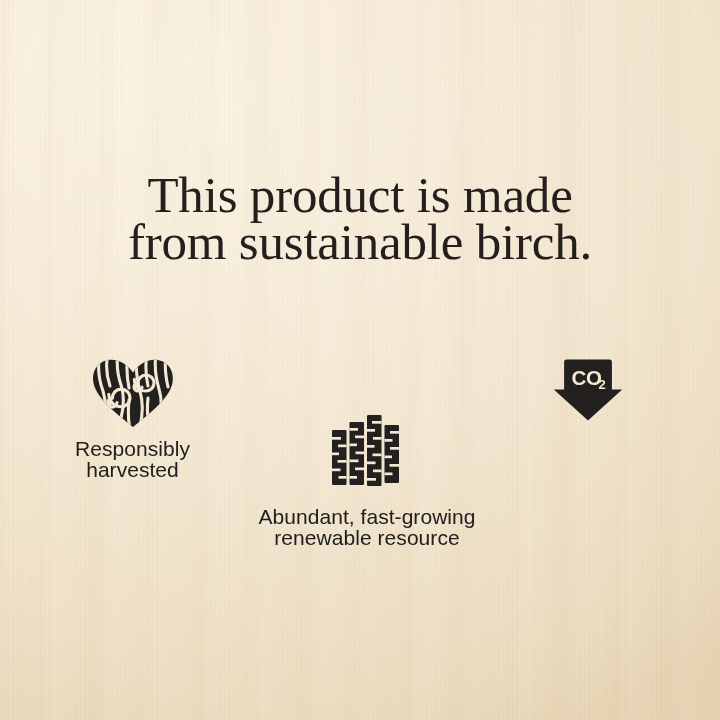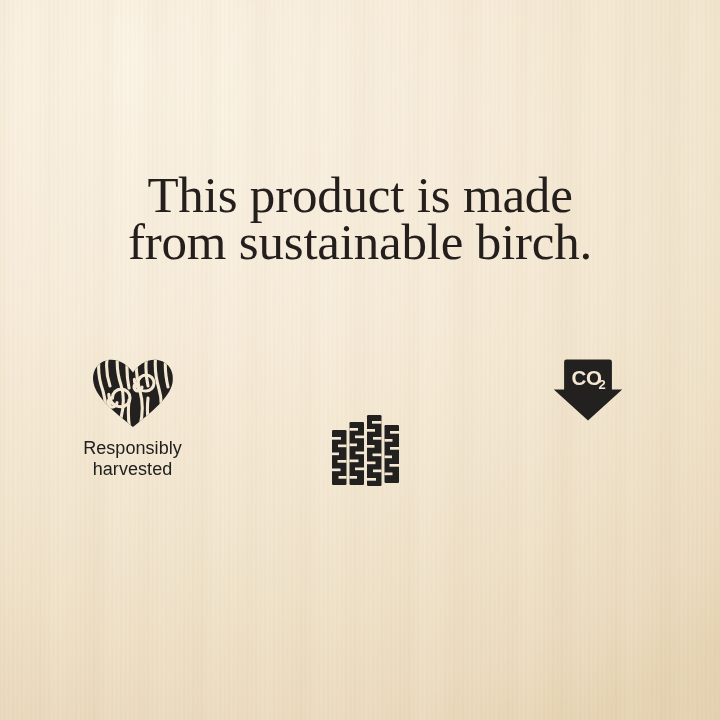--- a/index.html
+++ b/index.html
@@ -128,21 +128,21 @@
   }
 
   .feature .icon-slot {
     display: flex;
     align-items: flex-start;
     justify-content: center;
   }
 
   .feature .caption {
     color: #20201e;
-    font-size: 18px;
+    font-size: 21px;
     line-height: 21px;
     letter-spacing: 0.05px;
     white-space: pre-line;
   }
 
   
   #feature-harvested {
     left: 26px;
     top: 358px;
     width: 213px;
@@ -277,20 +277,22 @@
             <rect x="60" y="17" width="9" height="2.7"></rect>
             <rect x="54.5" y="25" width="8" height="2.7"></rect>
             <rect x="60" y="33" width="9" height="2.7"></rect>
             <rect x="54.5" y="41.5" width="7.5" height="2.7"></rect>
             <rect x="59.5" y="50" width="9.5" height="2.7"></rect>
             <rect x="54.5" y="58.5" width="8" height="2.7"></rect>
           </g>
         </svg>
       </div>
 
+      <div class="caption">Abundant, fast-growing
+renewable resource</div>
     </div>
 
     <div class="feature" id="feature-carbon">
 
       <div class="icon-slot">
         <svg width="72" height="64" viewBox="0 0 72 64">
 
           <path d="M14.5 1.6 H57.5 A2.4 2.4 0 0 1 59.9 4 V31.5 H70.2
                    L36 62.6 L1.8 31.5 H12.1 V4 A2.4 2.4 0 0 1 14.5 1.6 Z" fill="#232020"></path>
 

